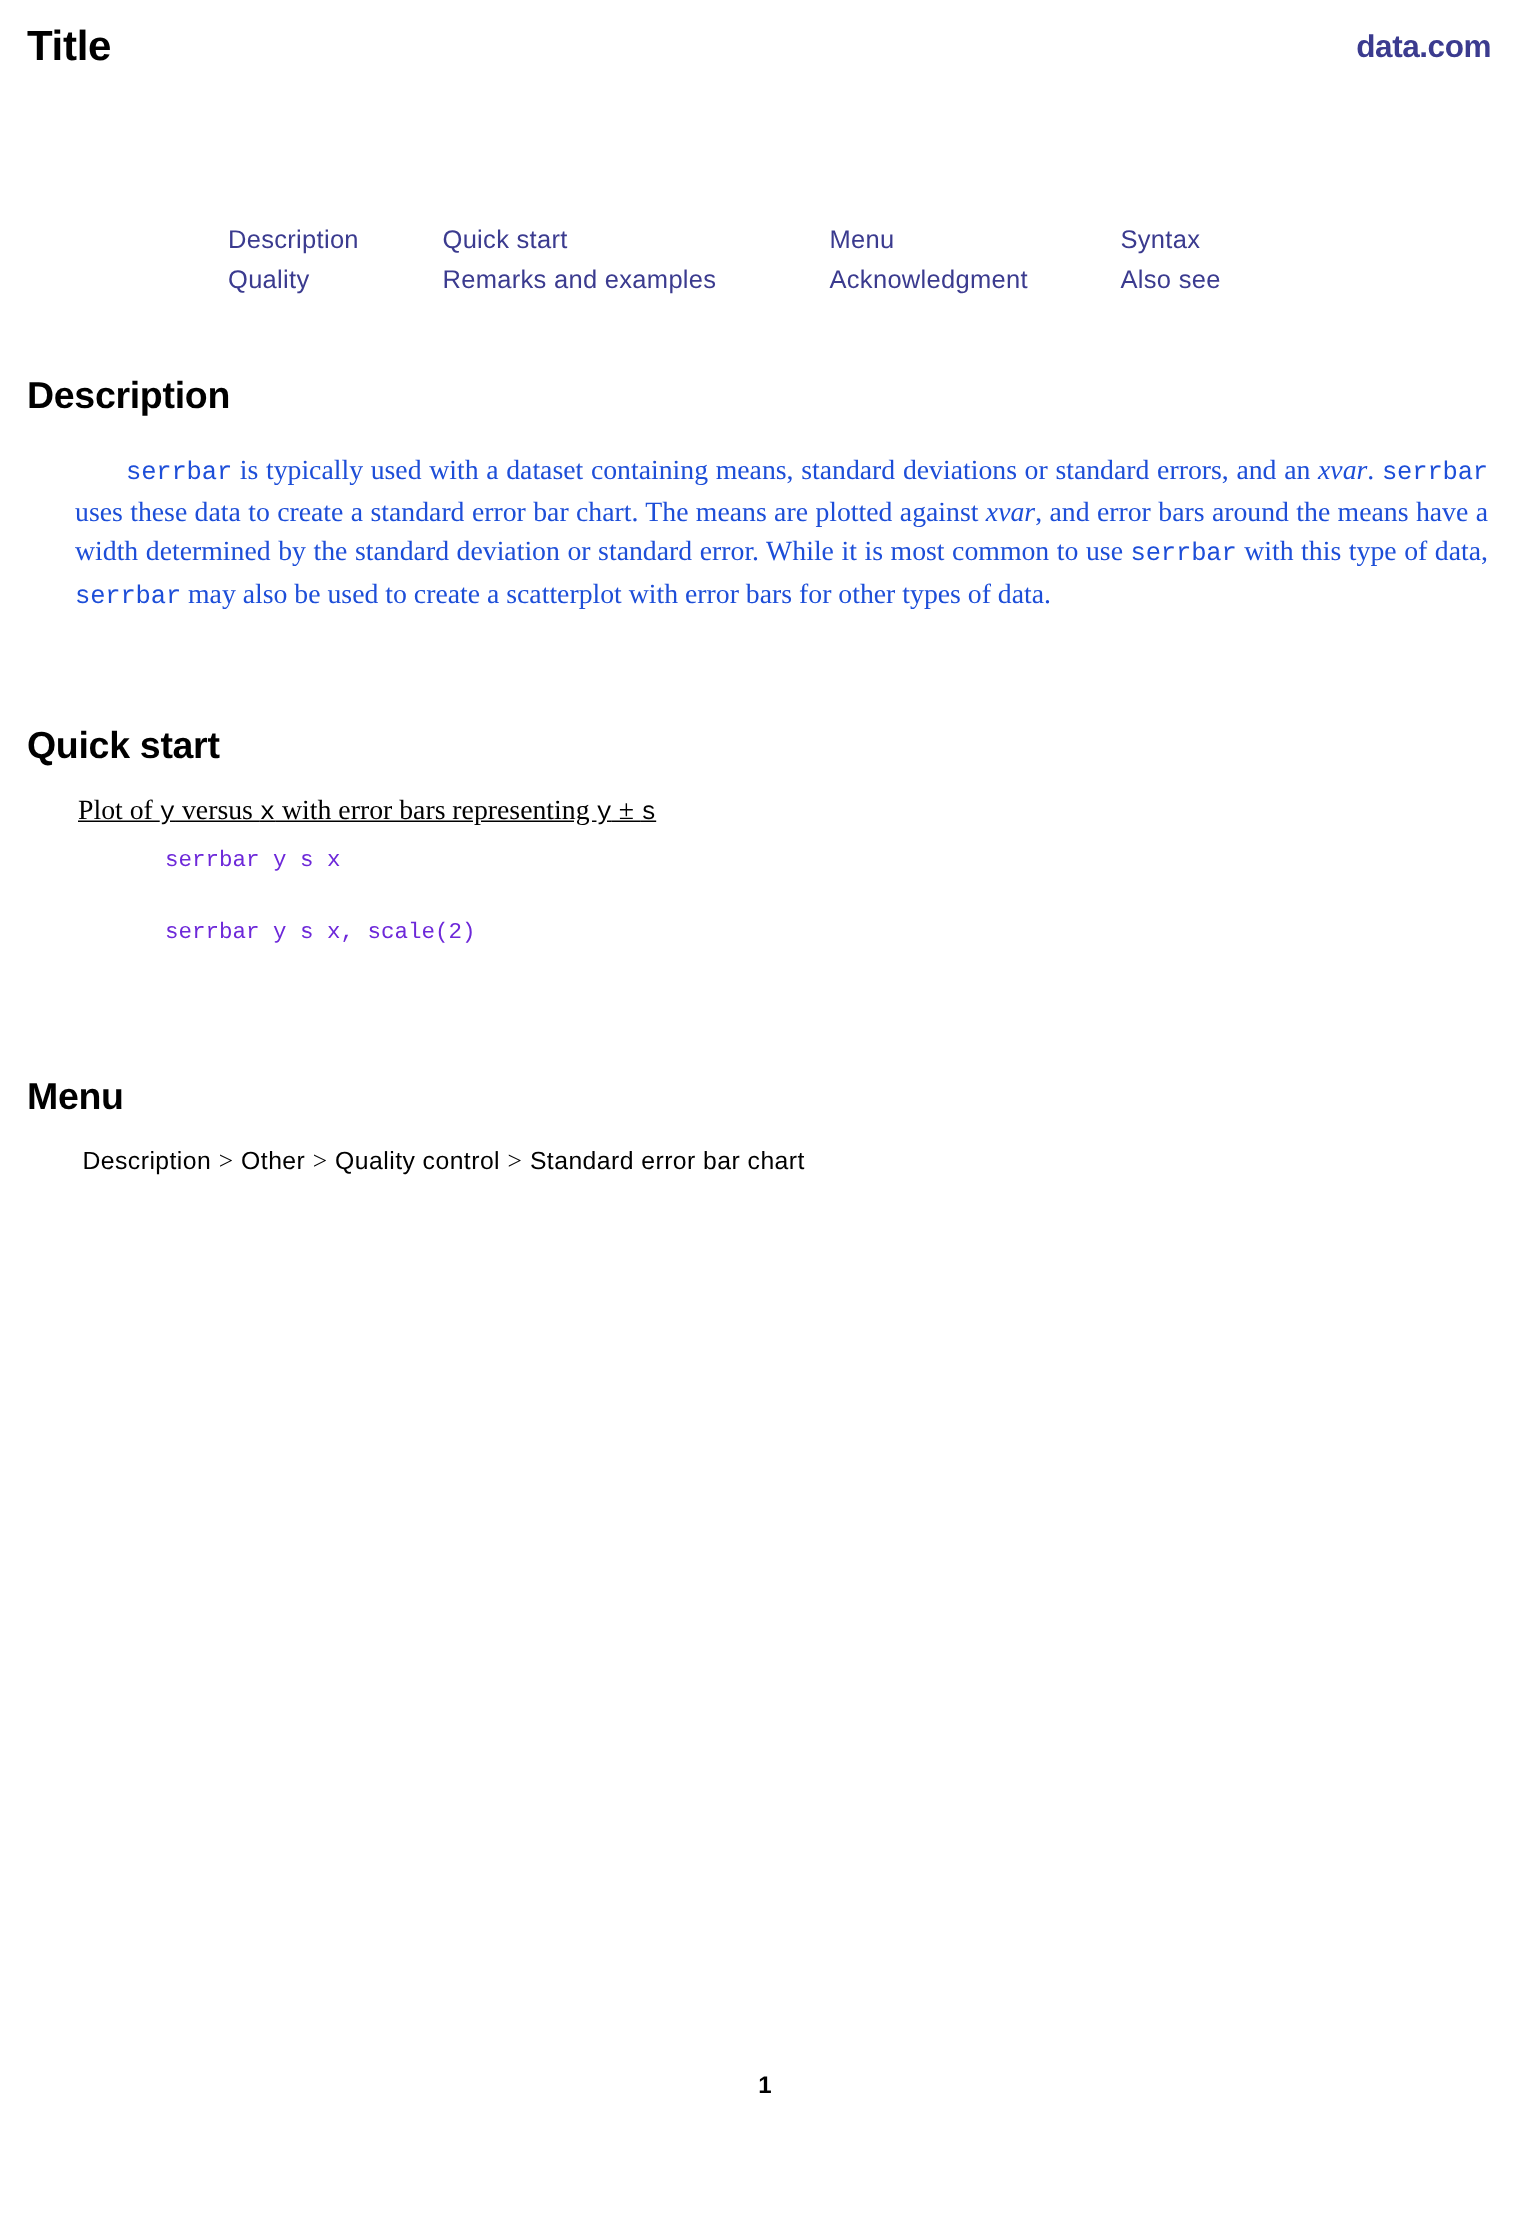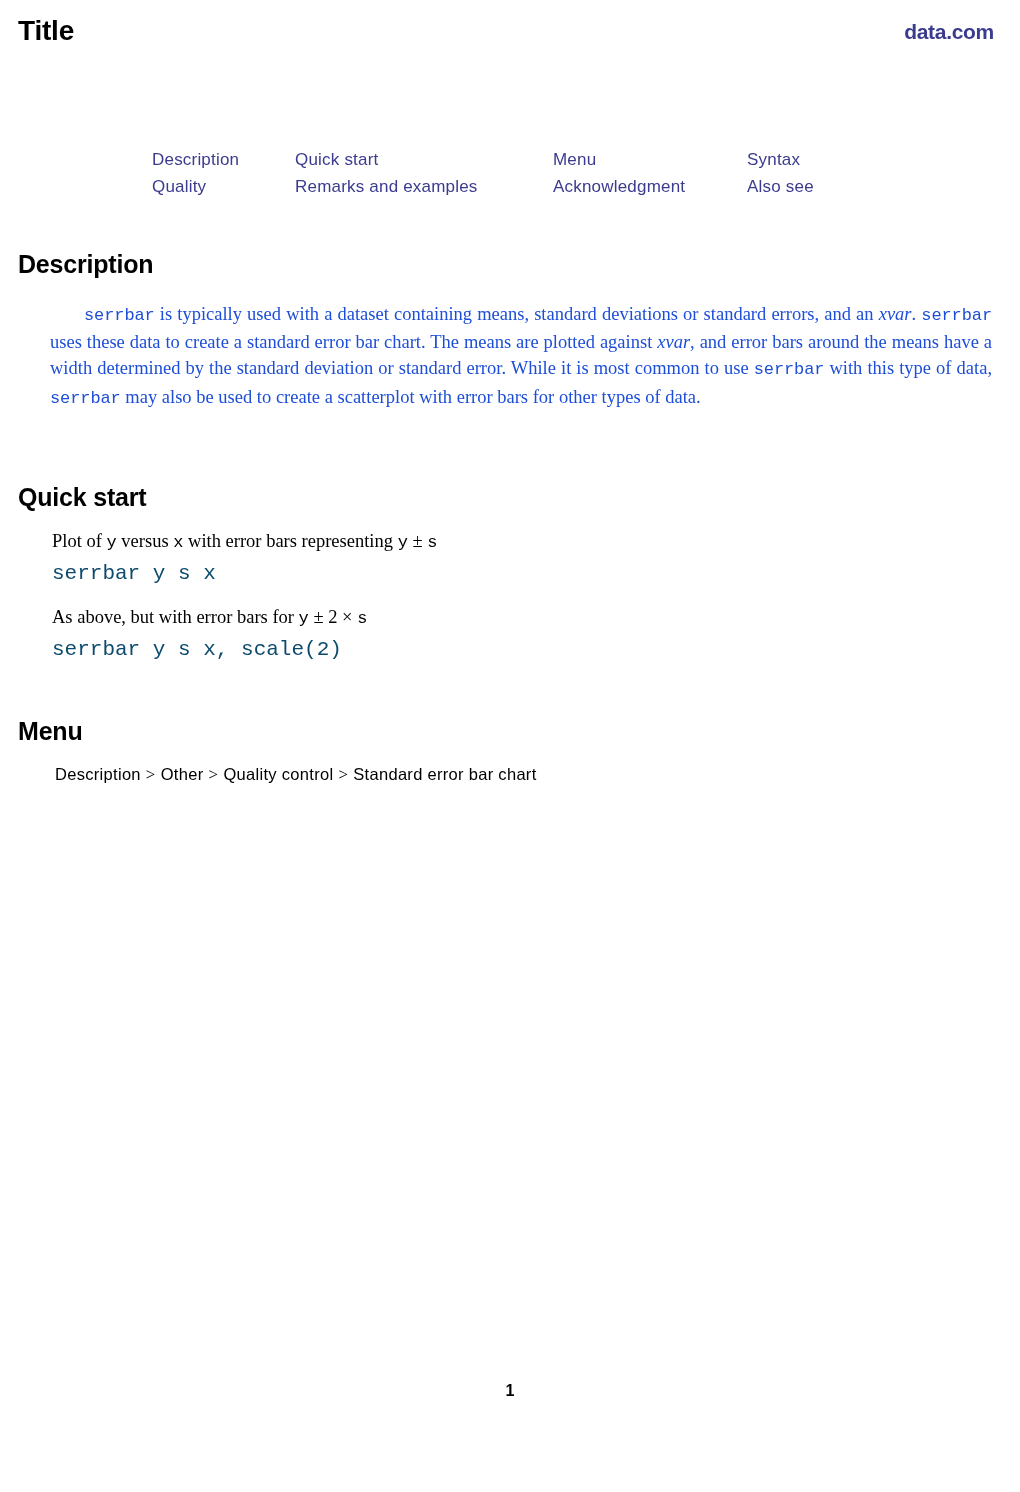--- a/index.html
+++ b/index.html
@@ -163,28 +163,30 @@
     left: 52px;
     top: 528px;
     width: 900px;
   }
   .qs-text {
     font-family: "Liberation Serif", serif;
     font-size: 18.5px;
     line-height: 26px;
     color: #000;
     white-space: nowrap;
+    text-decoration: underline;
   }
   .qs-code {
     font-family: "Liberation Mono", monospace;
-    font-size: 21px;
+    font-size: 15px;
     line-height: 26px;
+    margin-left: 58px;
     margin-top: 5px;
     white-space: pre;
-    color: #0c4a6e;
+    color: #6d28d9;
   }
   .qs-gap { height: 17px; }
   .math  { font-family: "Liberation Serif", serif; }
   .mvar  { font-family: "Liberation Mono", monospace; font-size: 17px; }
 
   
   .menu-path {
     position: absolute;
     left: 55px;
     top: 763px;
@@ -250,22 +252,20 @@
   <div class="sec-head" id="h-quickstart">Quick start</div>
 
   <div class="qs-block">
 
     <div class="qs-text"><span>Plot of </span><span class="mvar">y</span><span> versus </span><span class="mvar">x</span><span> with error bars representing </span><span class="mvar">y</span><span class="math"> ± </span><span class="mvar">s</span>
     </div>
     <div class="qs-code">serrbar y s x</div>
 
     <div class="qs-gap"></div>
 
-    <div class="qs-text"><span>As above, but with error bars for </span><span class="mvar">y</span><span class="math"> ± </span><span class="math">2</span><span class="math"> × </span><span class="mvar">s</span>
-    </div>
     <div class="qs-code">serrbar y s x, scale(2)</div>
   </div>
 
   <div class="sec-head" id="h-menu">Menu</div>
 
   <div class="menu-path"><span>Description</span><span class="menu-sep">&gt;</span><span>Other</span><span class="menu-sep">&gt;</span><span>Quality control</span><span class="menu-sep">&gt;</span><span>Standard error bar chart</span>
   </div>
 
   <div class="footer-pageno">1</div>
 

